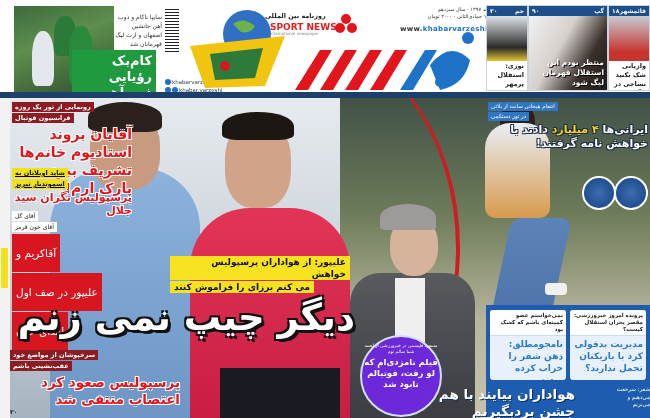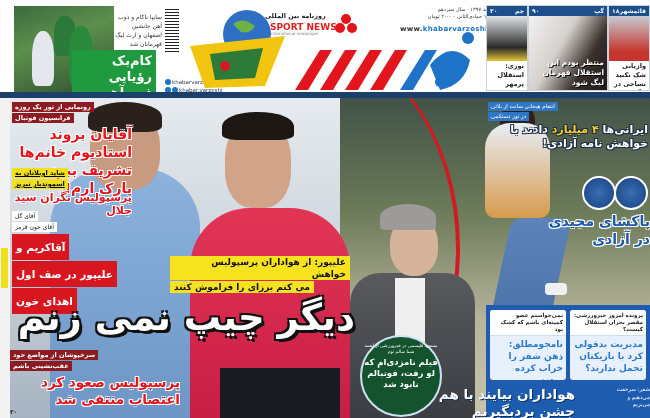--- a/index.html
+++ b/index.html
@@ -60,21 +60,21 @@
   #runner-body { left: 485px; top: 25px; width: 65px; height: 95px; background: linear-gradient(180deg,#e9eef6,#d79a4d); border-radius: 25px 25px 10px 10px; }
   #runner-head { left: 500px; top: 5px; width: 35px; height: 40px; background: #2e1f18; border-radius: 45%; }
   #runner-legs { left: 500px; top: 120px; width: 60px; height: 110px; background: linear-gradient(180deg,#5d84b8,#4a72a8); border-radius: 10px; transform: skewX(-12deg); }
   #runner-shoe { left: 545px; top: 185px; width: 22px; height: 12px; background: #f0f0f0; border-radius: 4px; }
 
   
   .red-tag { background: #8d1b22; color: #fff; font-size: 6.5px; line-height: 8px; padding: 1px 3px; font-weight: bold; display: inline-block; }
   .yellow-tag { background: #f0e11c; color: #111; font-size: 6.5px; line-height: 8px; padding: 1px 3px; font-weight: bold; display: inline-block; }
   .white-tag { background: #fff; color: #111; font-size: 6px; line-height: 8px; padding: 1px 3px; display: inline-block; }
   .red-headline { color: #e4161d; font-weight: bold; text-shadow: 1px 1px 0 #fff, -1px -1px 0 #fff, 1px -1px 0 #fff, -1px 1px 0 #fff; }
-  .white-on-red { background: #d7161f; color: #fff; font-weight: bold; display: inline-block; padding: 6px 4px; }
+  .white-on-red { background: #d7161f; color: #fff; font-weight: normal; display: inline-block; padding: 12px 4px; }
 
   #story-1 { left: 12px; top: 4px; width: 120px; }
   #story-1 .tags { display: flex; flex-direction: column; align-items: flex-end; gap: 1px; }
   #story-1 .headline { font-size: 14px; line-height: 18px; margin-top: 2px; }
 
   #story-2 { left: 12px; top: 70px; width: 120px; }
   #story-2 .tags { display: flex; flex-direction: column; align-items: flex-end; gap: 1px; text-decoration: underline; }
   #story-2 .headline { font-size: 11px; line-height: 13px; margin-top: 2px; }
 
   #story-3 { left: 12px; top: 113px; width: 120px; }
@@ -85,21 +85,21 @@
   #main-headline { left: 10px; top: 198px; width: 345px; font-size: 37px; line-height: 44px; font-weight: 900; color: #fff; text-shadow: 2px 2px 0 #111, -2px -2px 0 #111, 2px -2px 0 #111, -2px 2px 0 #111, 3px 3px 0 #111; }
   #quote-box { left: 170px; top: 158px; width: 180px; display: flex; flex-direction: column; align-items: flex-end; gap: 1px; }
   #quote-box .yellow-line { background: #f6e21f; color: #111; font-size: 9px; line-height: 12px; font-weight: bold; padding: 0 4px; }
 
   #story-4 { left: 10px; top: 252px; width: 170px; }
   #story-4 .tags { display: flex; flex-direction: column; align-items: flex-end; gap: 1px; }
   #story-4 .headline { font-size: 13.5px; line-height: 17px; margin-top: 3px; }
   .page-num { font-size: 6px; color: #222; font-weight: bold; }
 
   
-  #circle-story { left: 360px; top: 237px; width: 82px; height: 82px; border-radius: 50%; background: #14532d; border: 2px solid #cfe1f5; color: #fff; text-align: center; padding-top: 6px; }
+  #circle-story { left: 360px; top: 237px; width: 82px; height: 82px; border-radius: 50%; background: #6d28d9; border: 2px solid #cfe1f5; color: #fff; text-align: center; padding-top: 6px; }
   #circle-story .kicker { font-size: 4.5px; line-height: 6px; }
   #circle-story .headline { font-size: 8.5px; line-height: 11px; font-weight: bold; margin-top: 2px; }
 
   
   #right-top-story { left: 488px; top: 4px; width: 160px; }
   #right-top-story .tags { display: flex; flex-direction: column; align-items: flex-end; gap: 1px; }
   .blue-tag { background: #2f77c5; color: #fff; font-size: 5.5px; line-height: 7px; padding: 1px 3px; display: inline-block; }
   #right-top-story .headline { font-size: 11px; line-height: 14px; font-weight: bold; color: #fff; text-shadow: 1px 1px 0 #1c2c48, -1px -1px 0 #1c2c48, 1px -1px 0 #1c2c48, -1px 1px 0 #1c2c48; margin-top: 2px; }
   #right-top-story .hl-num { color: #f6d21d; }
 
@@ -282,29 +282,26 @@
   <div id="circle-story" class="abs">
     <div class="kicker">مسعود قلیسمی در خبرورزشی از لحمه شما سالم توم</div>
     <div class="headline">فیلم نامزدی‌ام که لو رفت، فوتبالم نابود شد</div>
   </div>
 
   <div id="right-top-story" class="abs rtl">
     <div class="tags">
       <span class="blue-tag">انتقام هیجانی سانت از بلاتی</span>
       <span class="blue-tag">در تور دستکمی</span>
     </div>
-    <div class="headline"><span>ایرانی‌ها </span><span class="hl-num">۴ میلیارد</span><span> دادند با خواهش نامه آزادی!</span></div>
+    <div class="headline"><span>ایرانی‌ها </span><span class="hl-num">۴ میلیارد</span><span> دادند با خواهش نامه گرفتند!</span></div>
   </div>
 
   <div id="badge-1" class="abs club-badge"></div>
   <div id="badge-2" class="abs club-badge"></div>
 
-  <div id="right-mid-story" class="abs rtl">
-    <div class="headline">پاکشای مجیدی در آزادی</div>
-  </div>
 
   <div id="blue-panel" class="abs">
     <div id="card-right" class="abs white-card rtl">
       <div class="card-kicker">پرونده امروز خبرورزشی: مقصر بحران استقلال کیست؟</div>
       <div class="card-head">مدیریت بدقولی کرد با بازیکنان تحمل ندارند؟</div>
     </div>
     <div id="card-left" class="abs white-card rtl">
       <div class="card-kicker">نمی‌خواستم عضو کمیته‌ای باشم که کشک بود</div>
       <div class="card-head">نامجومطلق: ذهن شفر را خراب کرده بودند</div>
     </div>

